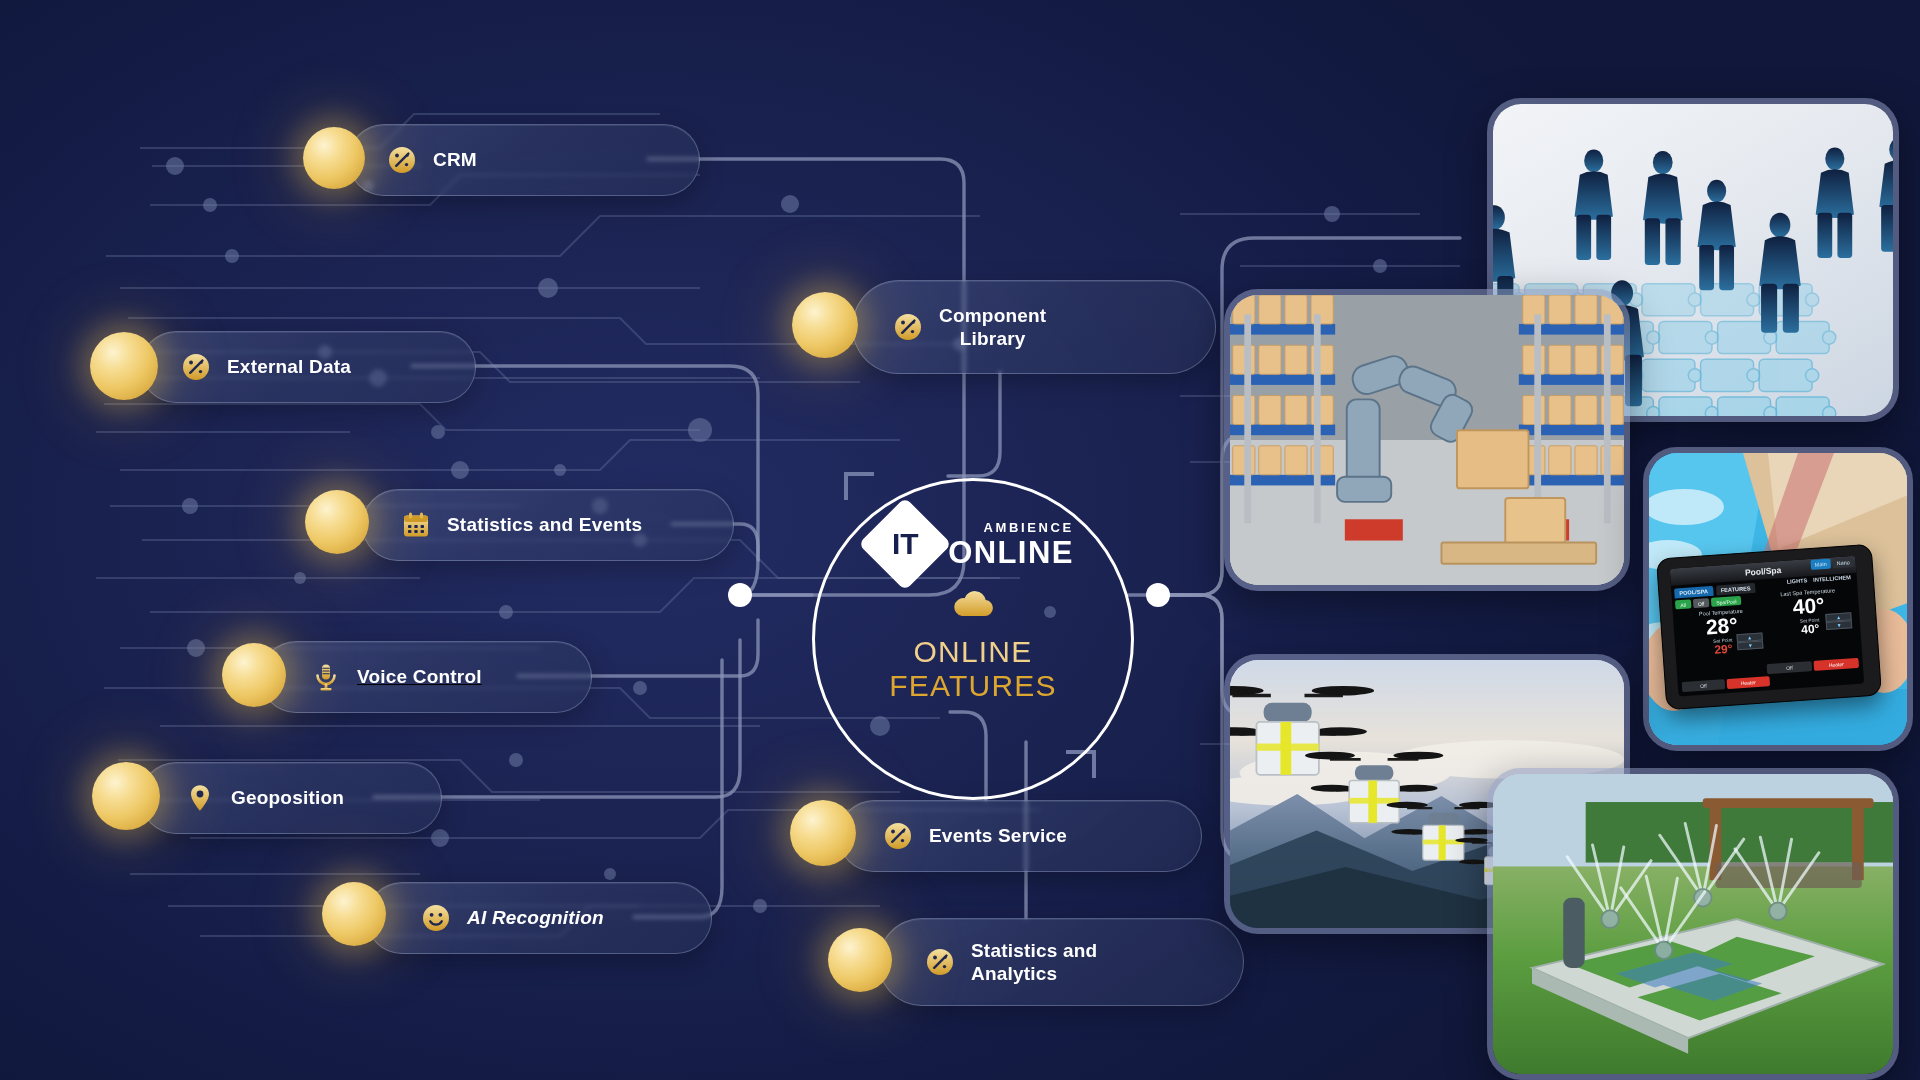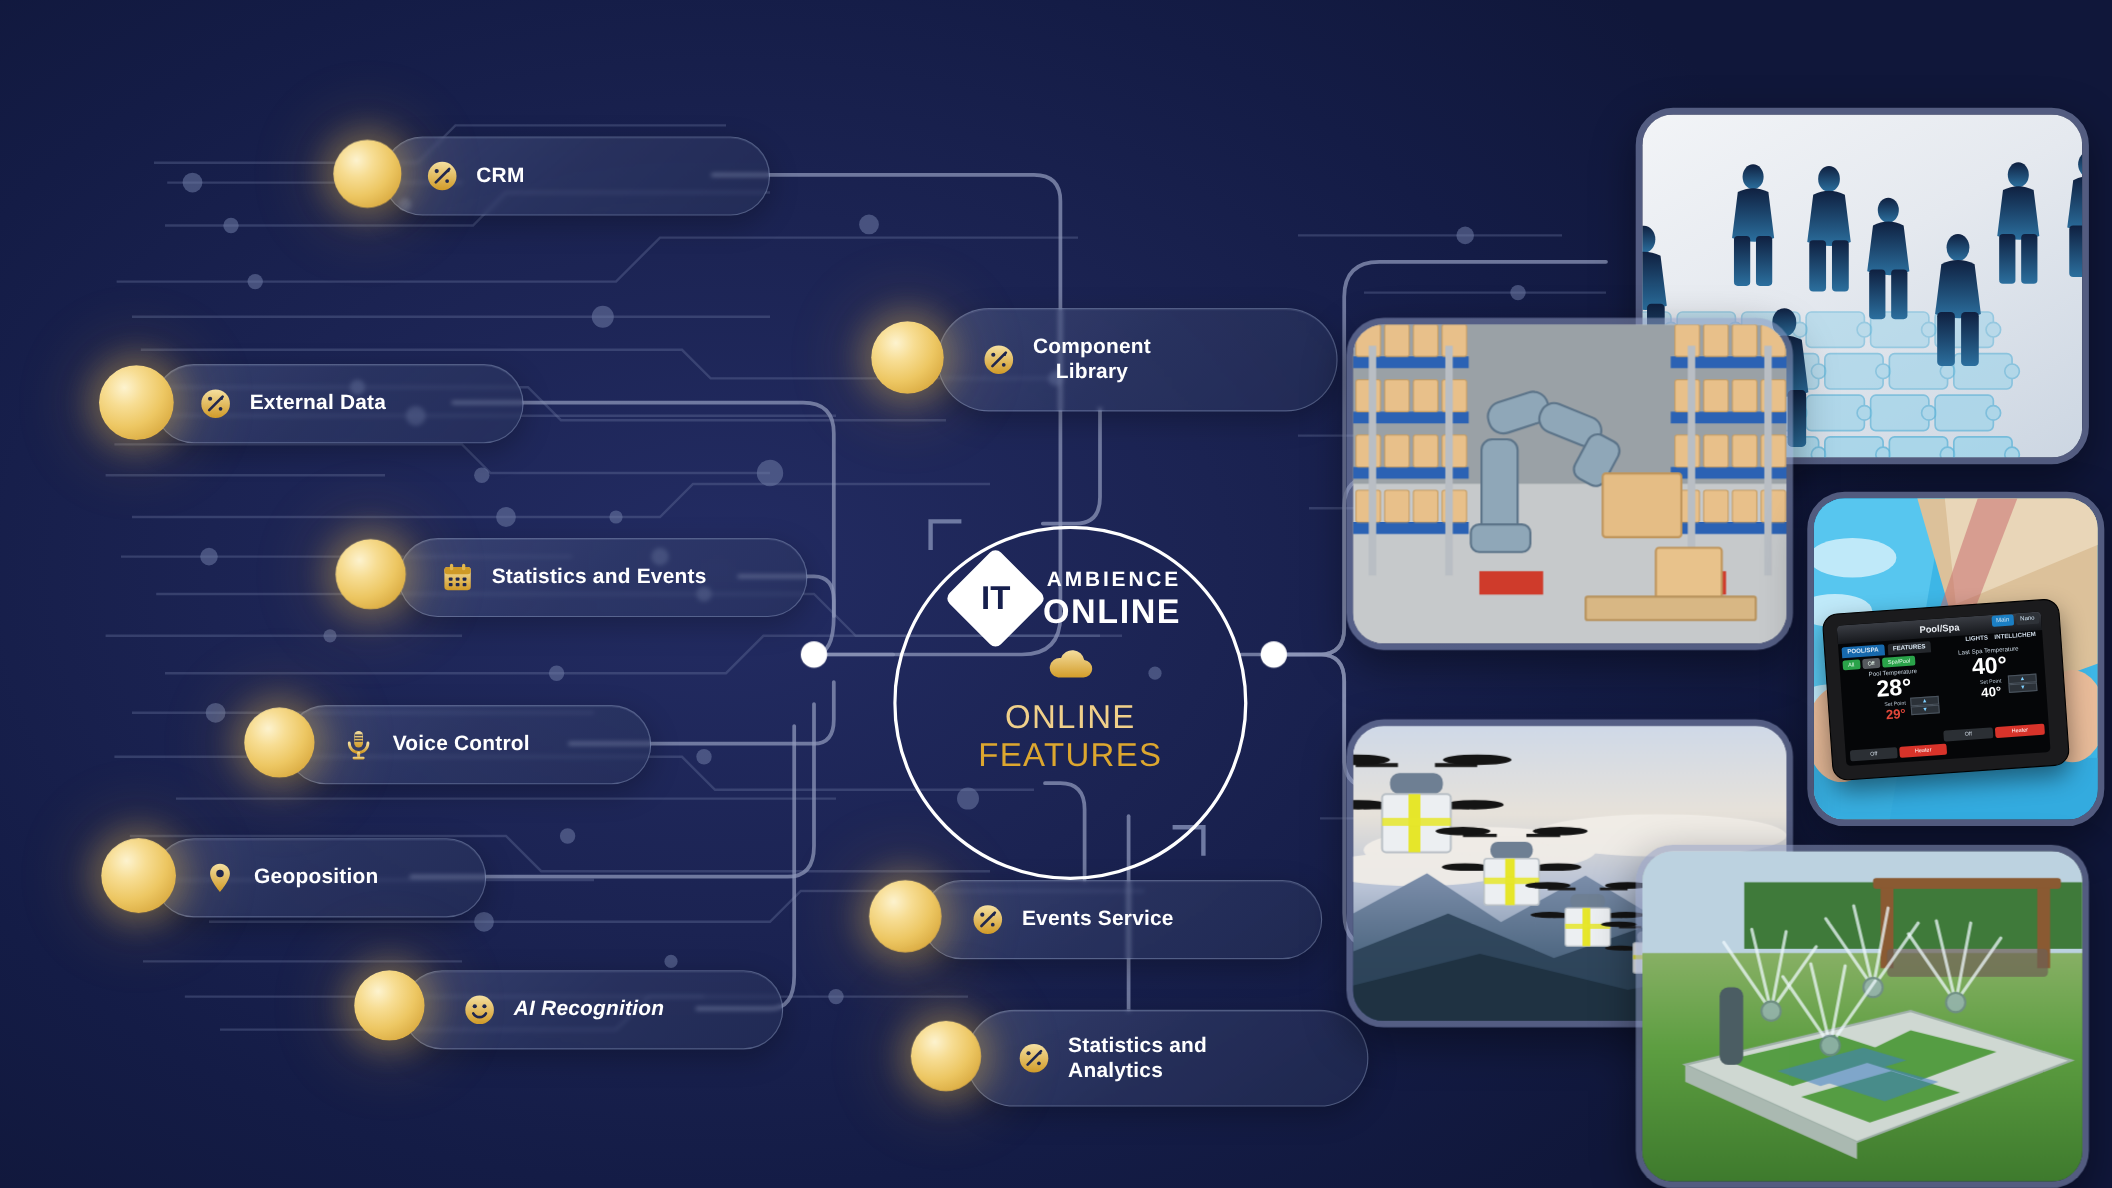--- a/index.html
+++ b/index.html
@@ -30,21 +30,21 @@
   
   #center{position:absolute;z-index:7;left:812px;top:478px;width:316px;height:316px;
     border-radius:50%;border:3px solid #ffffff;
     display:flex;flex-direction:column;align-items:center;justify-content:flex-start;
     background:transparent;}
   #logoRow{display:flex;align-items:center;gap:10px;margin-top:30px;}
   .diamond{width:66px;height:66px;background:#fff;transform:rotate(45deg);border-radius:7px;
     display:flex;align-items:center;justify-content:center;}
   .diamond span{transform:rotate(-45deg);color:#161f4d;font-weight:700;font-size:30px;letter-spacing:0px;}
   .brand{display:flex;flex-direction:column;align-items:flex-start;line-height:1;}
-  .brand .amb{color:#fff;font-weight:700;font-size:19px;letter-spacing:2.6px;align-self:flex-end;margin-bottom:3px;}
+  .brand .amb{color:#fff;font-weight:700;font-size:13px;letter-spacing:2.6px;align-self:flex-end;margin-bottom:3px;}
   .brand .scr{color:#fff;font-weight:700;font-size:31px;letter-spacing:1.4px;}
   #cloud{margin-top:14px;}
   #tagline{margin-top:12px;text-align:center;}
   #tagline div{font-weight:400;font-size:30px;letter-spacing:1.2px;}
   .t1{color:#f0d08a;}
   .t2{color:#dda72f;}
 
   .jdot{position:absolute;width:24px;height:24px;border-radius:50%;background:#fff;z-index:8;}
 
   
@@ -235,21 +235,21 @@
                 <rect x="13.3" y="20" width="3.4" height="3" rx=".7"></rect>
           <rect x="19.6" y="20" width="3.4" height="3" rx=".7"></rect>
         </g>
             </svg>
           </span>
           <span class="lbl">Statistics and Events</span>
         </div>
       </div>
       <div class="orb" style="left: 222px; top: 643px; width: 64px; height: 64px;"></div>
       <div class="node" style="left: 260px; top: 641px;">
-        <div class="pill" style="width: 258px; height: 70px; padding-left: 50px; padding-right: 22px;">
+        <div class="pill" style="width: 258px; height: 70px; padding-left: 50px; padding-right: 22px; text-decoration: underline;">
           <span class="ico">
             <svg width="30" height="30" viewBox="0 0 30 30">
               <defs>
                 <linearGradient id="goldg" x1="0" y1="0" x2="0" y2="1">
       <stop offset="0" stop-color="#f6e2a4"></stop>
                   <stop offset="1" stop-color="#d19b28"></stop>
                 </linearGradient>
               </defs>
         <rect x="11" y="2.5" width="8" height="15" rx="4" fill="url(#goldg)"></rect>
         <path d="M6.5 13.5a8.5 8.5 0 0 0 17 0" stroke="url(#goldg)" stroke-width="2.6" fill="none" stroke-linecap="round"></path>

